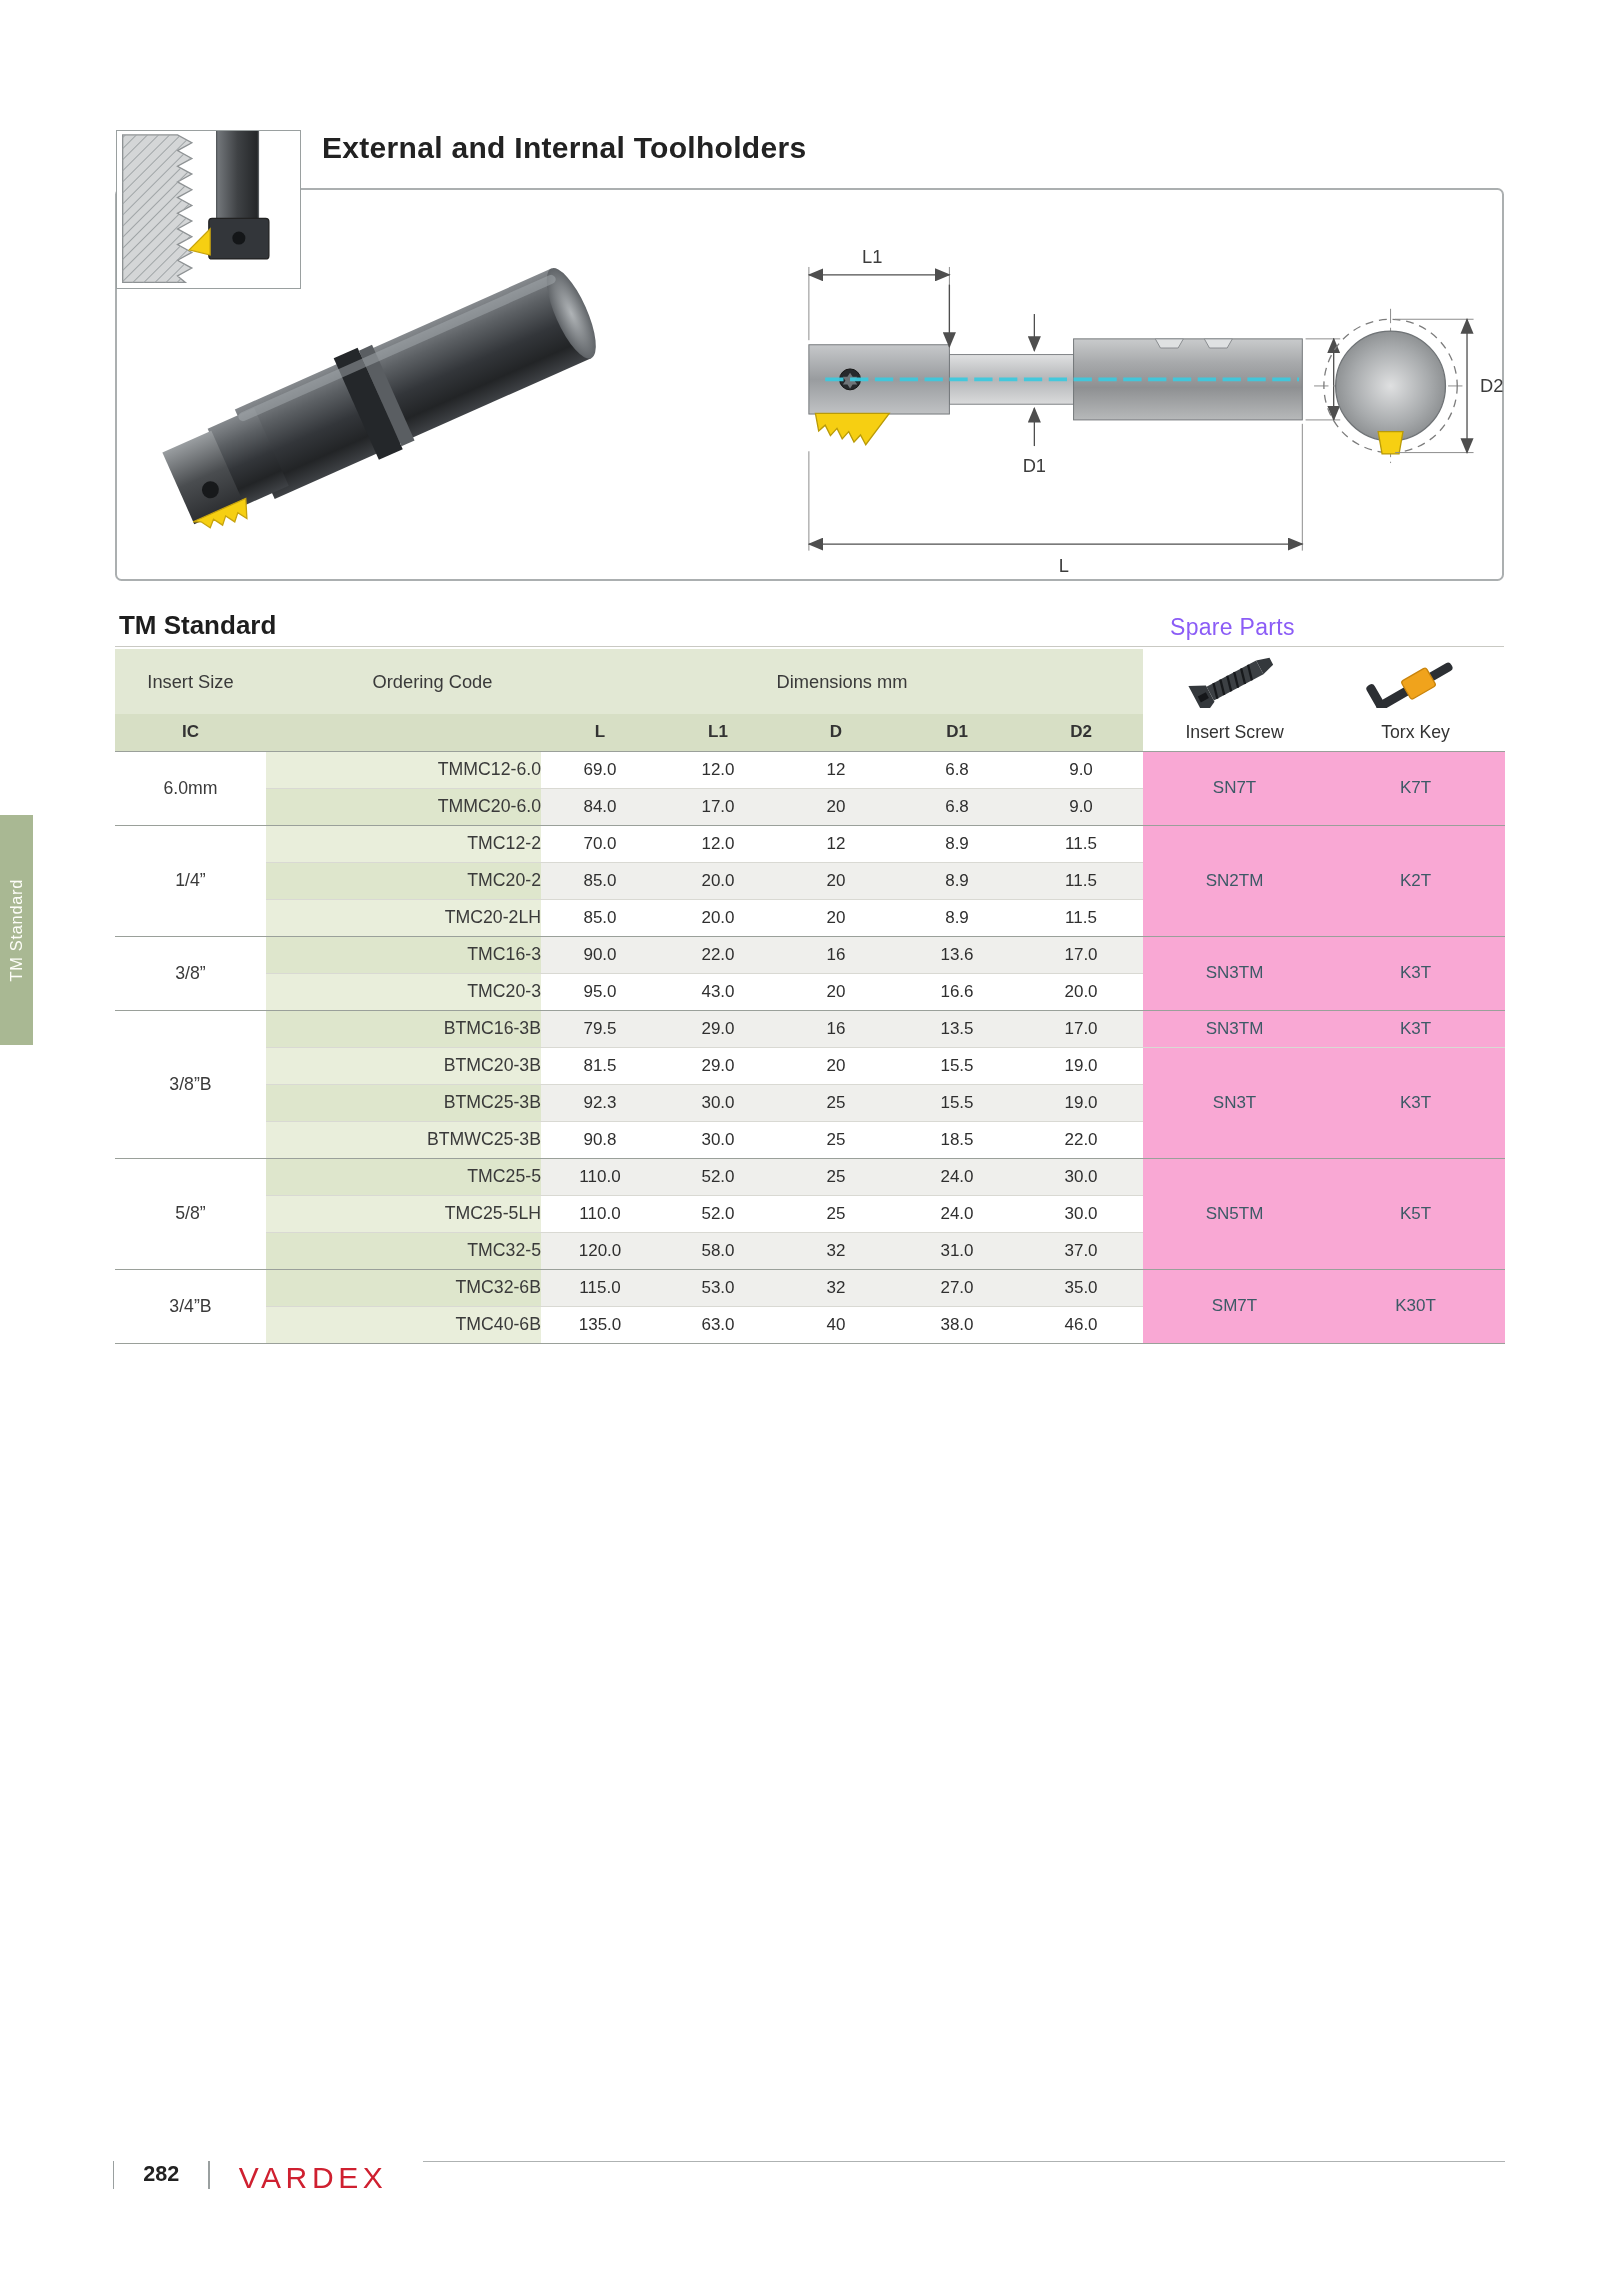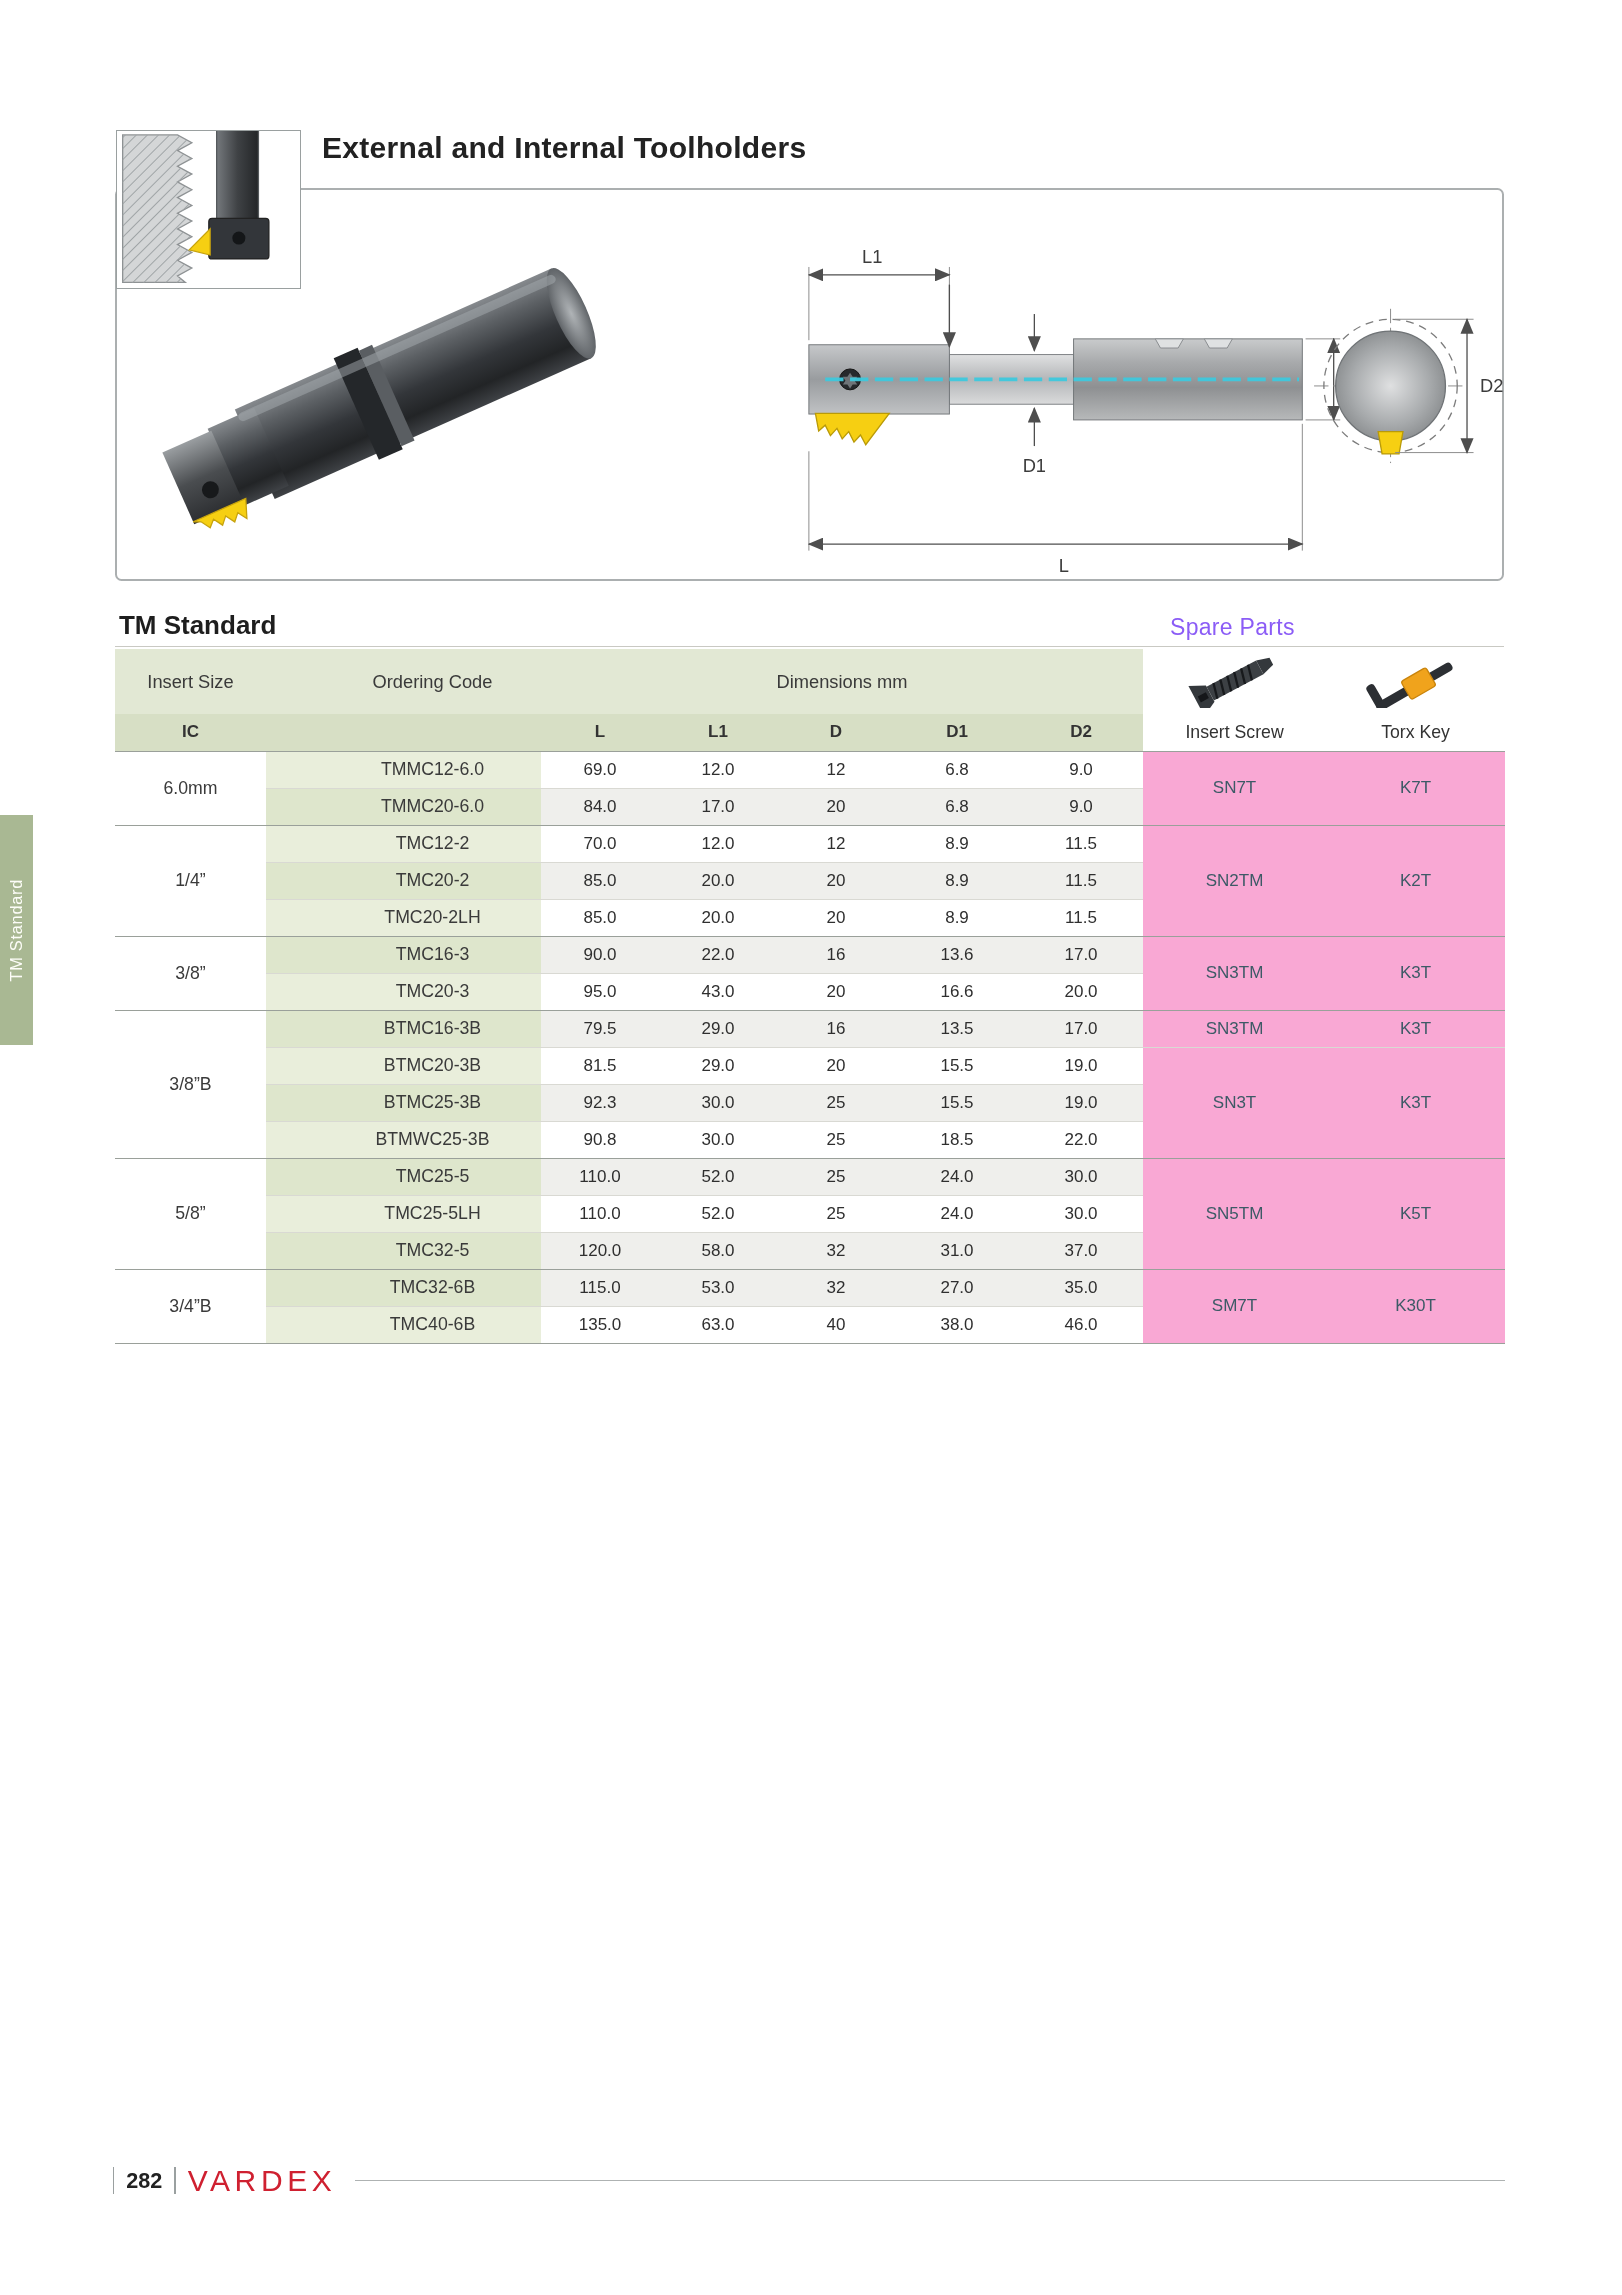--- a/index.html
+++ b/index.html
@@ -24,35 +24,35 @@
   .spec th,.spec td{vertical-align:middle;padding:0;text-align:center}
   .spec tr.h1{height:65px}
   .spec tr.h2{height:37px}
   .spec tbody tr{height:37px}
   .spec .g1{background:#e2e8d4;font-size:18.3px;font-weight:400;color:#3a3a3a}
   .spec .g2{background:#d7dfc5;font-size:17px;font-weight:700;color:#333}
   .spec .hicon{background:#fff}
   .spec .hspare{background:#fff;font-size:17.7px;font-weight:400;color:#333}
   .spec th.c-code{text-align:center;padding-left:58px}
   .spec td{font-size:17px;color:#2f2f2f;border-top:0.7px solid #d9d9d3}
-  .spec td.code{background:#e9eedb;text-align:center;padding-left:58px;font-size:17.7px;color:#3a3a3a}
+  .spec td.code{background:#e9eedb;text-align:right;padding-left:58px;font-size:17.7px;color:#3a3a3a}
   .spec tr.alt td.code{background:#dee6cc}
   .spec td.dim{background:#fff}
   .spec tr.alt td.dim{background:#efefec}
   .spec td.size{background:#fff;font-size:17.7px;color:#3a3a3a}
   .spec td.spare{background:#f9a8d4;font-size:17px;color:#3d5a66}
   .spec tr.gs>td{border-top:1.3px solid #9aa09a}
   .spec thead th{border:none}
 
   
   .tab{position:absolute;left:0;top:815px;width:33px;height:230px;background:#a9b893;display:flex;align-items:center;justify-content:center}
   .tab span{writing-mode:vertical-rl;transform:rotate(180deg);font-size:16.4px;color:#fdfdf8;letter-spacing:0.7px}
 
   
-  .footer{position:absolute;left:113px;top:2161px;width:1392px;height:39px;display:flex;align-items:center;gap:12px}
+  .footer{position:absolute;left:113px;top:2161px;width:1392px;height:39px;display:flex;gap:29px}
   .vdiv{width:1.3px;height:27.5px;background:#9aa0a0}
   .pageno{font-size:21.6px;font-weight:700;color:#222}
   .brand{font-size:30px;font-weight:400;color:#cf2030;letter-spacing:4.6px}
   .hrule{flex:1;height:1.3px;background:#aeb2b2;margin-left:6.5px}
 </style>
 </head>
 <body>
 
 <div class="page">
 

